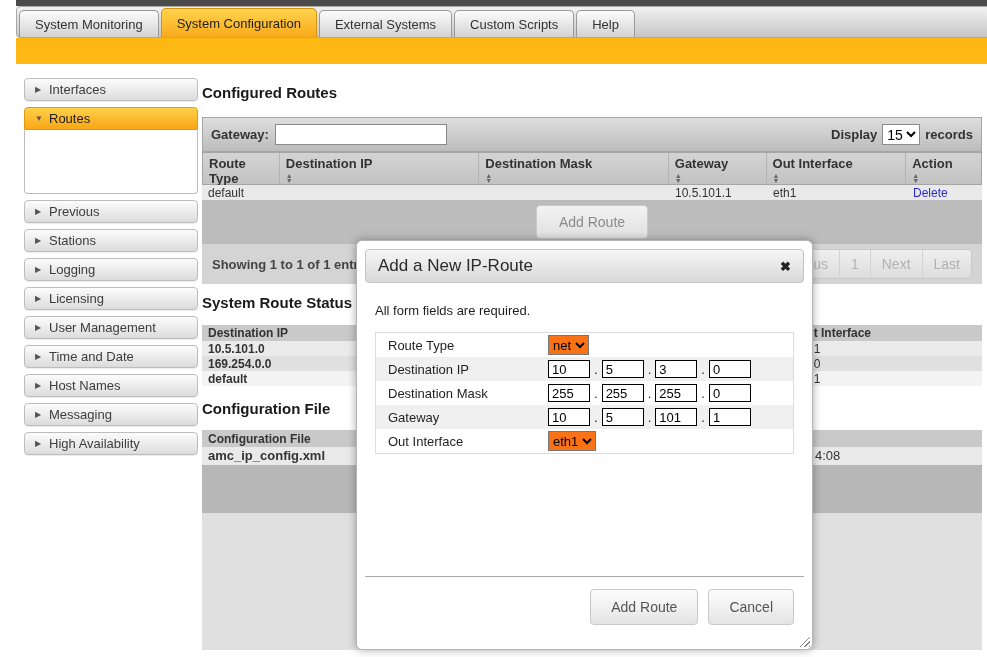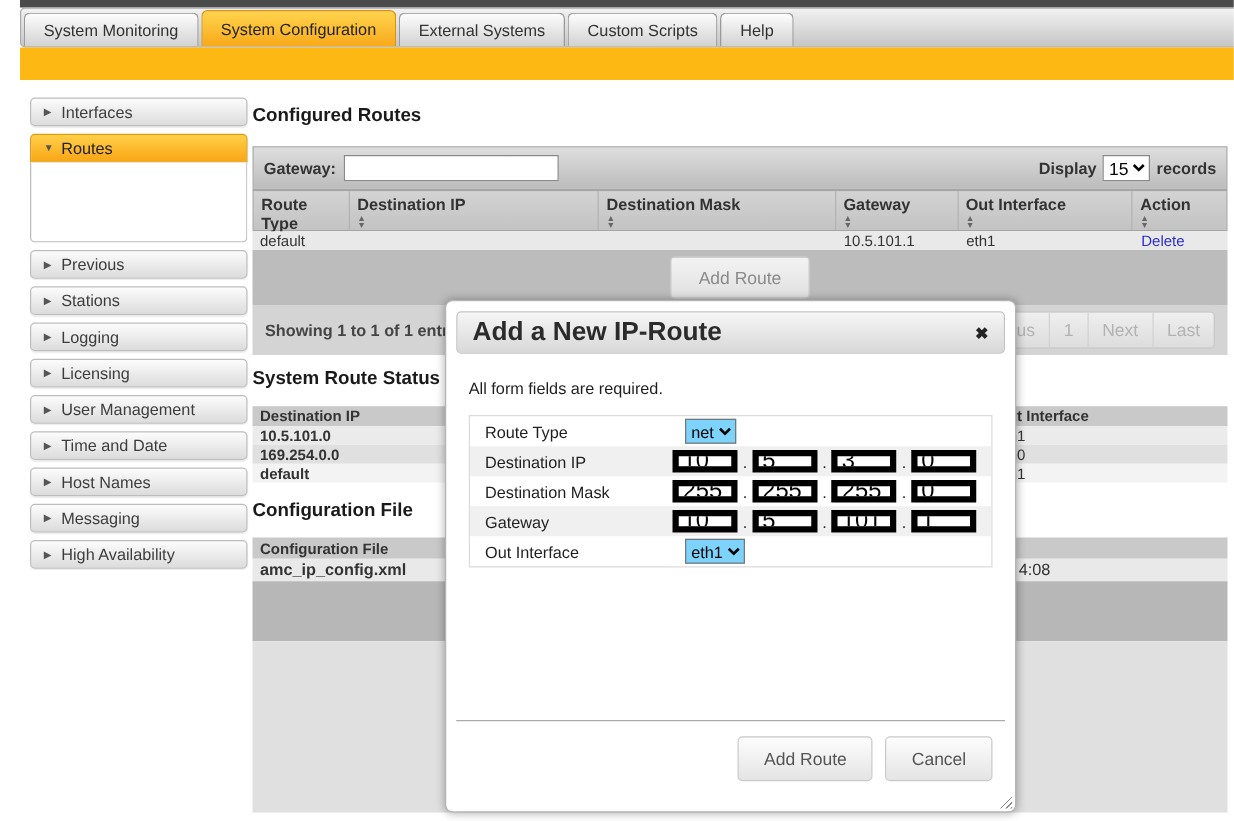--- a/index.html
+++ b/index.html
@@ -89,31 +89,31 @@
 
   .dark-strip { position: absolute; top: 401px; left: 0; width: 780px; height: 48px; background: #b7b7b7; }
   .light-area { position: absolute; top: 449px; left: 0; width: 780px; height: 137px; background: #e0e0e0; }
 
   
   .modal { position: absolute; left: 340px; top: 240px; width: 457px; height: 410px; background: #fff;
            border: 1px solid #b5b5b5; border-radius: 6px; box-shadow: 0 0 8px rgba(0,0,0,.35);
            padding: 8px; z-index: 10; }
   .modal-titlebar { height: 34px; background: linear-gradient(#f6f6f6, #d8d8d8); border: 1px solid #c3c3c3;
                     border-radius: 4px; display: flex; align-items: center; padding: 0 12px; }
-  .modal-title { font-size: 21px; font-weight: bold; color: #2b2b2b; }
+  .modal-title { font-size: 17px; font-weight: normal; color: #2b2b2b; }
   .modal-close { margin-left: auto; font-size: 13px; font-weight: bold; color: #222; cursor: pointer; }
   .modal-note { margin: 20px 10px 14px 10px; font-size: 13px; color: #1f1f1f; }
   .form-box { margin: 0 10px; border: 1px solid #dcdcdc; }
   .form-row { display: flex; align-items: center; height: 24px; padding: 0 12px; font-size: 13px; color: #1f1f1f; }
   .form-row:nth-child(even) { background: #f0f0f0; }
   .form-row .flabel { width: 160px; }
-  .octet { width: 52px; height: 18px; border: 5px solid #000000; font-size: 19px; padding: 0 3px;
+  .octet { width: 42px; height: 18px; border: 1px solid #000000; font-size: 13px; padding: 0 3px;
            font-family: "Liberation Sans", sans-serif; }
   .dot { margin: 0 4px; color: #1f1f1f; }
-  .form-row select { height: 20px; font-size: 13px; border: 1px solid #777; background: #7dd3fc; }
+  .form-row select { height: 20px; font-size: 13px; border: 1px solid #777; background: #f97316; }
   .modal-footer { position: absolute; left: 8px; right: 8px; bottom: 8px; border-top: 1px solid #aaa;
                   padding: 12px 10px 16px 10px; display: flex; justify-content: flex-end; gap: 10px; }
   .btn-dialog { padding: 9px 20px; font-size: 14px; color: #555; background: linear-gradient(#fdfdfd, #e4e4e4);
                 border: 1px solid #c9c9c9; border-radius: 4px; cursor: pointer; }
   .resize-handle { position: absolute; right: 2px; bottom: 2px; width: 13px; height: 13px;
                    background: repeating-linear-gradient(135deg, transparent 0 2px, #8a8a8a 2px 3px);
                    clip-path: polygon(100% 0, 100% 100%, 0 100%); cursor: se-resize; }
 </style>
 </head>
 <body>

